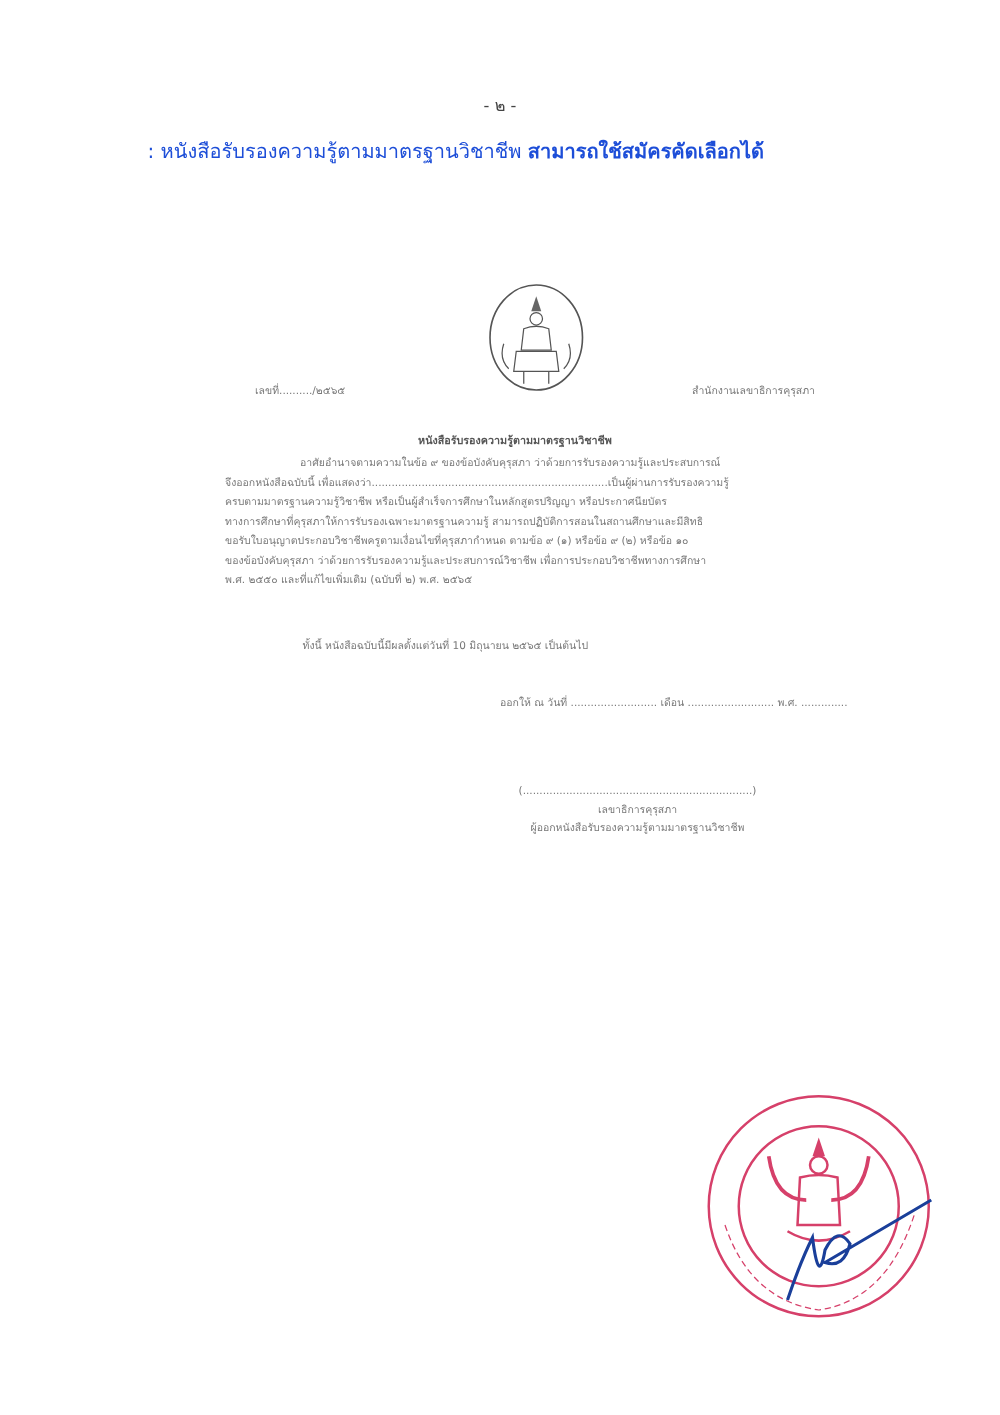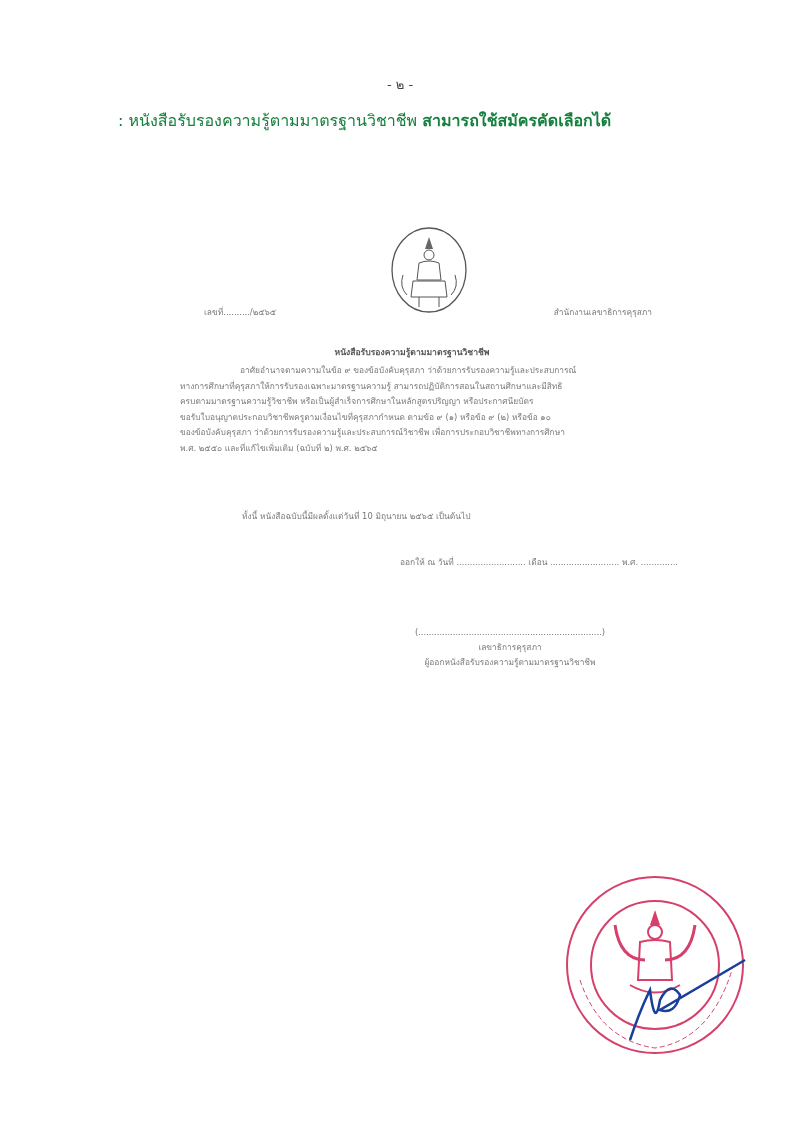--- a/index.html
+++ b/index.html
@@ -1,18 +1,18 @@
 <!DOCTYPE html>
 <html><head>
 <meta charset="utf-8">
 <style>
   html, body { margin:0; padding:0; background:#ffffff; }
   body { width:800px; height:1132px; position:relative; overflow:hidden; font-family:"DejaVu Sans", sans-serif; color:#333; }
   .page-number { position:absolute; top:74px; left:0; width:100%; text-align:center; font-size:13px; color:#444; }
-  .headline { position:absolute; top:108px; left:118px; font-size:16px; color:#15803d; white-space:nowrap; }
+  .headline { position:absolute; top:108px; left:118px; font-size:16px; color:#1d4ed8; white-space:nowrap; }
   .headline .bold { font-weight:bold; }
   .cert { position:absolute; left:172px; top:225px; width:480px; font-size:8.4px; color:#777; }
   .emblem { position:absolute; left:217px; top:0; width:80px; height:90px; }
   .doc-no { position:absolute; left:20px; top:80px;margin-left:12px; }
   .office { position:absolute; right:0; top:80px; }
   .cert-title { position:absolute; top:120px; left:0; width:100%; text-align:center; font-weight:bold; color:#555; font-size:8.6px; }
   .body-text { position:absolute; top:138px; left:8px; width:480px; line-height:15.5px; text-align:justify; }
   .body-text p { margin:0; }
   .indent { text-indent:60px; }
   .effective { position:absolute; top:284px; left:70px; }
@@ -37,22 +37,23 @@
     <path d="M30 38 Q40 34 50 38 L52 55 L28 55 Z" fill="none" stroke="#555"></path>
     <path d="M24 56 L56 56 L58 72 L22 72 Z" fill="none" stroke="#555"></path>
     <path d="M14 50 Q10 62 18 70 M66 50 Q70 62 62 70" fill="none" stroke="#555"></path>
     <path d="M30 72 L30 82 M50 72 L50 82" stroke="#555"></path>
   </svg>
   <div class="doc-no">เลขที่........../๒๕๖๕</div>
   <div class="office">สำนักงานเลขาธิการคุรุสภา</div>
   <div class="cert-title">หนังสือรับรองความรู้ตามมาตรฐานวิชาชีพ</div>
   <div class="body-text">
     <p class="indent">อาศัยอำนาจตามความในข้อ ๙ ของข้อบังคับคุรุสภา ว่าด้วยการรับรองความรู้และประสบการณ์</p>
+    <p>จึงออกหนังสือฉบับนี้ เพื่อแสดงว่า.......................................................................เป็นผู้ผ่านการรับรองความรู้</p>
+    <p>ครบตามมาตรฐานความรู้วิชาชีพ หรือเป็นผู้สำเร็จการศึกษาในหลักสูตรปริญญา หรือประกาศนียบัตร</p>
     <p>ทางการศึกษาที่คุรุสภาให้การรับรองเฉพาะมาตรฐานความรู้ สามารถปฏิบัติการสอนในสถานศึกษาและมีสิทธิ</p>
-    <p>ครบตามมาตรฐานความรู้วิชาชีพ หรือเป็นผู้สำเร็จการศึกษาในหลักสูตรปริญญา หรือประกาศนียบัตร</p>
     <p>ขอรับใบอนุญาตประกอบวิชาชีพครูตามเงื่อนไขที่คุรุสภากำหนด ตามข้อ ๙ (๑) หรือข้อ ๙ (๒) หรือข้อ ๑๐</p>
     <p>ของข้อบังคับคุรุสภา ว่าด้วยการรับรองความรู้และประสบการณ์วิชาชีพ เพื่อการประกอบวิชาชีพทางการศึกษา</p>
     <p>พ.ศ. ๒๕๕๐ และที่แก้ไขเพิ่มเติม (ฉบับที่ ๒) พ.ศ. ๒๕๖๕</p>
   </div>
   <div class="effective">ทั้งนี้ หนังสือฉบับนี้มีผลตั้งแต่วันที่ 10 มิถุนายน ๒๕๖๕ เป็นต้นไป</div>
   <div class="issued">ออกให้ ณ วันที่ .......................... เดือน .......................... พ.ศ. ..............</div>
   <div class="sig-block">
     <div>(.....................................................................)</div>
     <div>เลขาธิการคุรุสภา</div>
     <div>ผู้ออกหนังสือรับรองความรู้ตามมาตรฐานวิชาชีพ</div>

